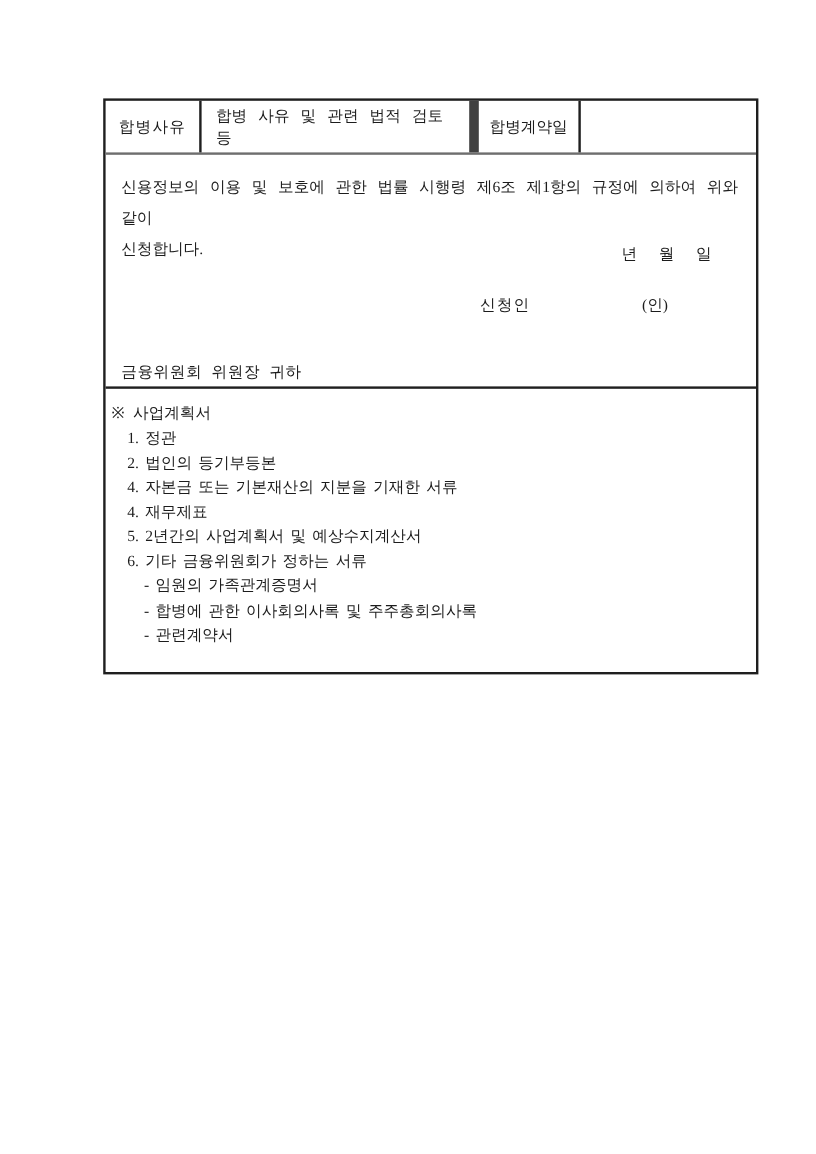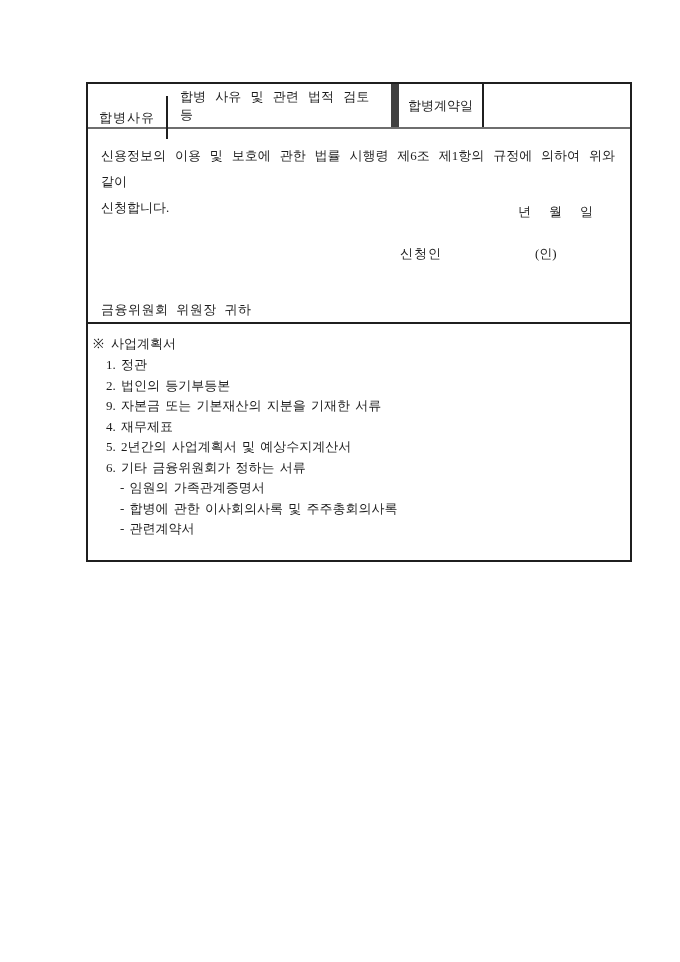--- a/index.html
+++ b/index.html
@@ -29,21 +29,21 @@
     display: flex;
     height: 45px;
     border-bottom: 2px solid #6e6e6e;
     font-size: 13px;
   }
   .hcell {
     display: flex;
     align-items: center;
     height: 100%;
   }
-  .hcell.c1 { width: 80px;  justify-content: center; border-right: 2px solid #1f1f1f; letter-spacing: 1px; margin-top: 12px; }
+  .hcell.c1 { width: 80px;  justify-content: center; border-right: 2px solid #1f1f1f; letter-spacing: 1px; }
   .hcell.c2 { width: 231px; padding-left: 12px; border-right: 8px solid #404040; word-spacing: 6px; }
   .hcell.c3 { width: 85px;  justify-content: center; border-right: 2px solid #1f1f1f; }
   .hcell.c4 { flex: 1; }
   
   .body-section {
     position: relative;
     height: 193px;
     font-size: 13px;
   }
   .para {
@@ -148,21 +148,21 @@
       <span class="seal-mark">(인)</span>
       <div class="addressee">금융위원회 위원장 귀하</div>
     </div>
 
     <div class="docs">
       <div class="docs-title">
         <span class="marker">※</span><span>사업계획서</span>
       </div>
       <div class="doc-item">1. 정관</div>
       <div class="doc-item">2. 법인의 등기부등본</div>
-      <div class="doc-item">9. 자본금 또는 기본재산의 지분을 기재한 서류</div>
+      <div class="doc-item">4. 자본금 또는 기본재산의 지분을 기재한 서류</div>
       <div class="doc-item">4. 재무제표</div>
       <div class="doc-item">5. 2년간의 사업계획서 및 예상수지계산서</div>
       <div class="doc-item">6. 기타 금융위원회가 정하는 서류</div>
       <div class="doc-sub">- 임원의 가족관계증명서</div>
       <div class="doc-sub">- 합병에 관한 이사회의사록 및 주주총회의사록</div>
       <div class="doc-sub">- 관련계약서</div>
     </div>
 
   </div>
 </div>

